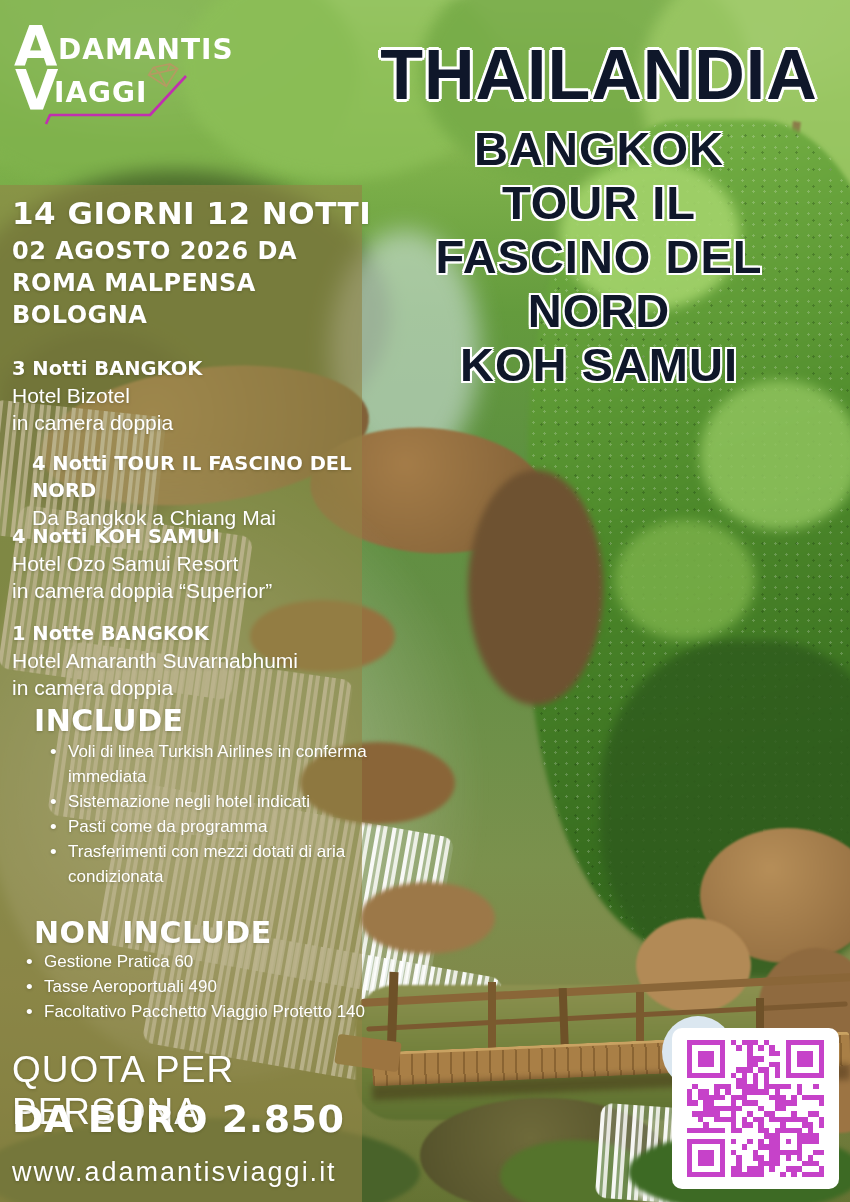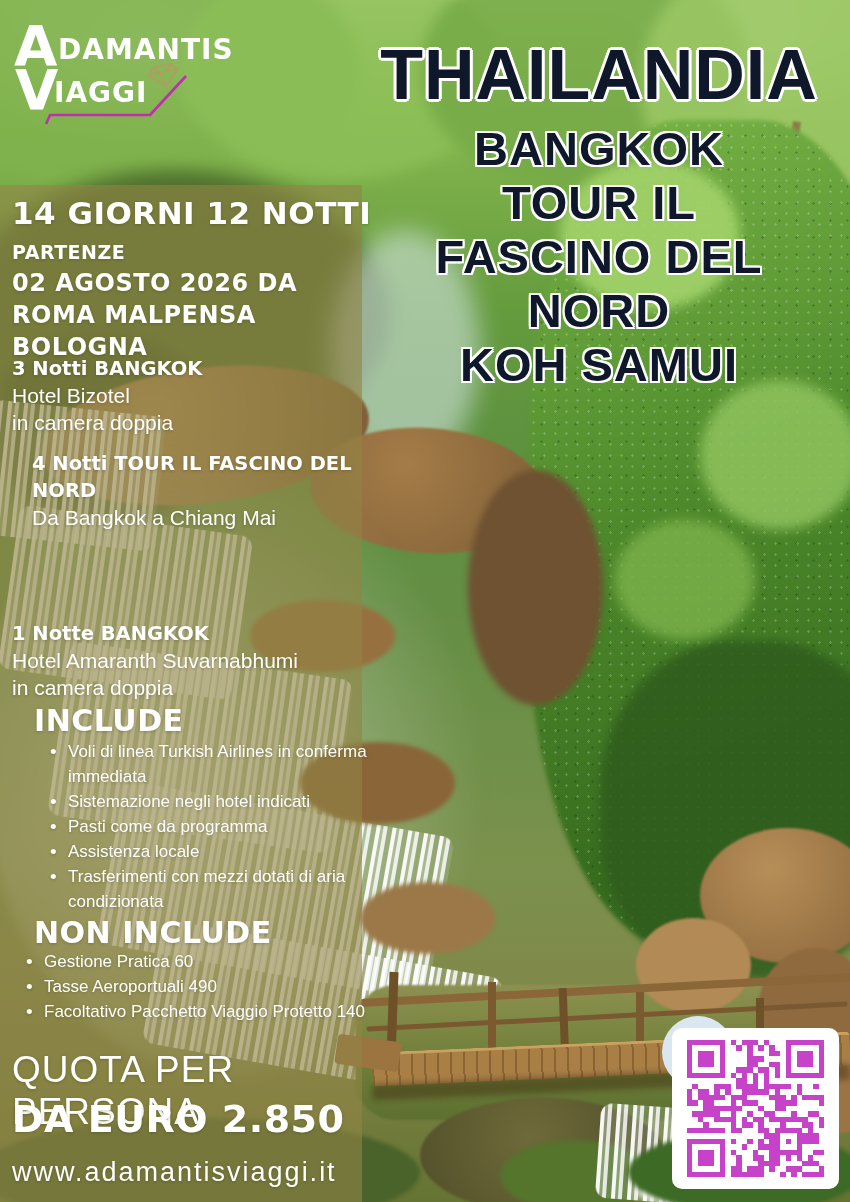--- a/index.html
+++ b/index.html
@@ -135,49 +135,52 @@
     <div class="title-sub" style="margin-top:8px;">BANGKOK</div>
     <div class="title-sub">TOUR IL</div>
     <div class="title-sub">FASCINO DEL</div>
     <div class="title-sub">NORD</div>
     <div class="title-sub">KOH SAMUI</div>
   </div>
 
   <div class="panel">
     <div class="sec" style="top:10px;">
       <div class="duration">14 GIORNI 12 NOTTI</div>
-      <div class="partenze" style="margin-top:10px;">PARTENZE</div>
       <div class="depline" style="margin-top:4px;">02 AGOSTO 2026 DA</div>
       <div class="depline">ROMA MALPENSA BOLOGNA</div>
     </div>
 
     <div class="sec" style="top:170px;">
       <div class="stay-title">3 Notti BANGKOK</div>
       <div class="stay-line">Hotel Bizotel</div>
       <div class="stay-line">in camera doppia</div>
     </div>
 
     <div class="sec" style="top:265px;padding-left:20px;">
       <div class="stay-title">4 Notti TOUR IL FASCINO DEL NORD</div>
       <div class="stay-line">Da Bangkok a Chiang Mai</div>
     </div>
 
+    <div class="sec" style="top:338px;">
+      <div class="stay-title">4 Notti KOH SAMUI</div>
+      <div class="stay-line">Hotel Ozo Samui Resort</div>
+      <div class="stay-line">in camera doppia “Superior”</div>
+    </div>
 
     <div class="sec" style="top:435px;">
       <div class="stay-title">1 Notte BANGKOK</div>
       <div class="stay-line">Hotel Amaranth Suvarnabhumi</div>
       <div class="stay-line">in camera doppia</div>
     </div>
 
     <div class="sec list-heading" style="top:518px;">INCLUDE</div>
     <ul class="blist sec" style="top:554px;padding-left:36px;">
       <li>Voli di linea Turkish Airlines in conferma immediata</li>
       <li>Sistemazione negli hotel indicati</li>
       <li>Pasti come da programma</li>
-      <li>Assistenza locale</li>
       <li>Trasferimenti con mezzi dotati di aria condizionata</li>
     </ul>
 
     <div class="sec list-heading" style="top:730px;">NON INCLUDE</div>
     <ul class="blist sec" style="top:764px;">
       <li>Gestione Pratica 60</li>
       <li>Tasse Aeroportuali 490</li>
       <li>Facoltativo Pacchetto Viaggio Protetto 140</li>
     </ul>
 

